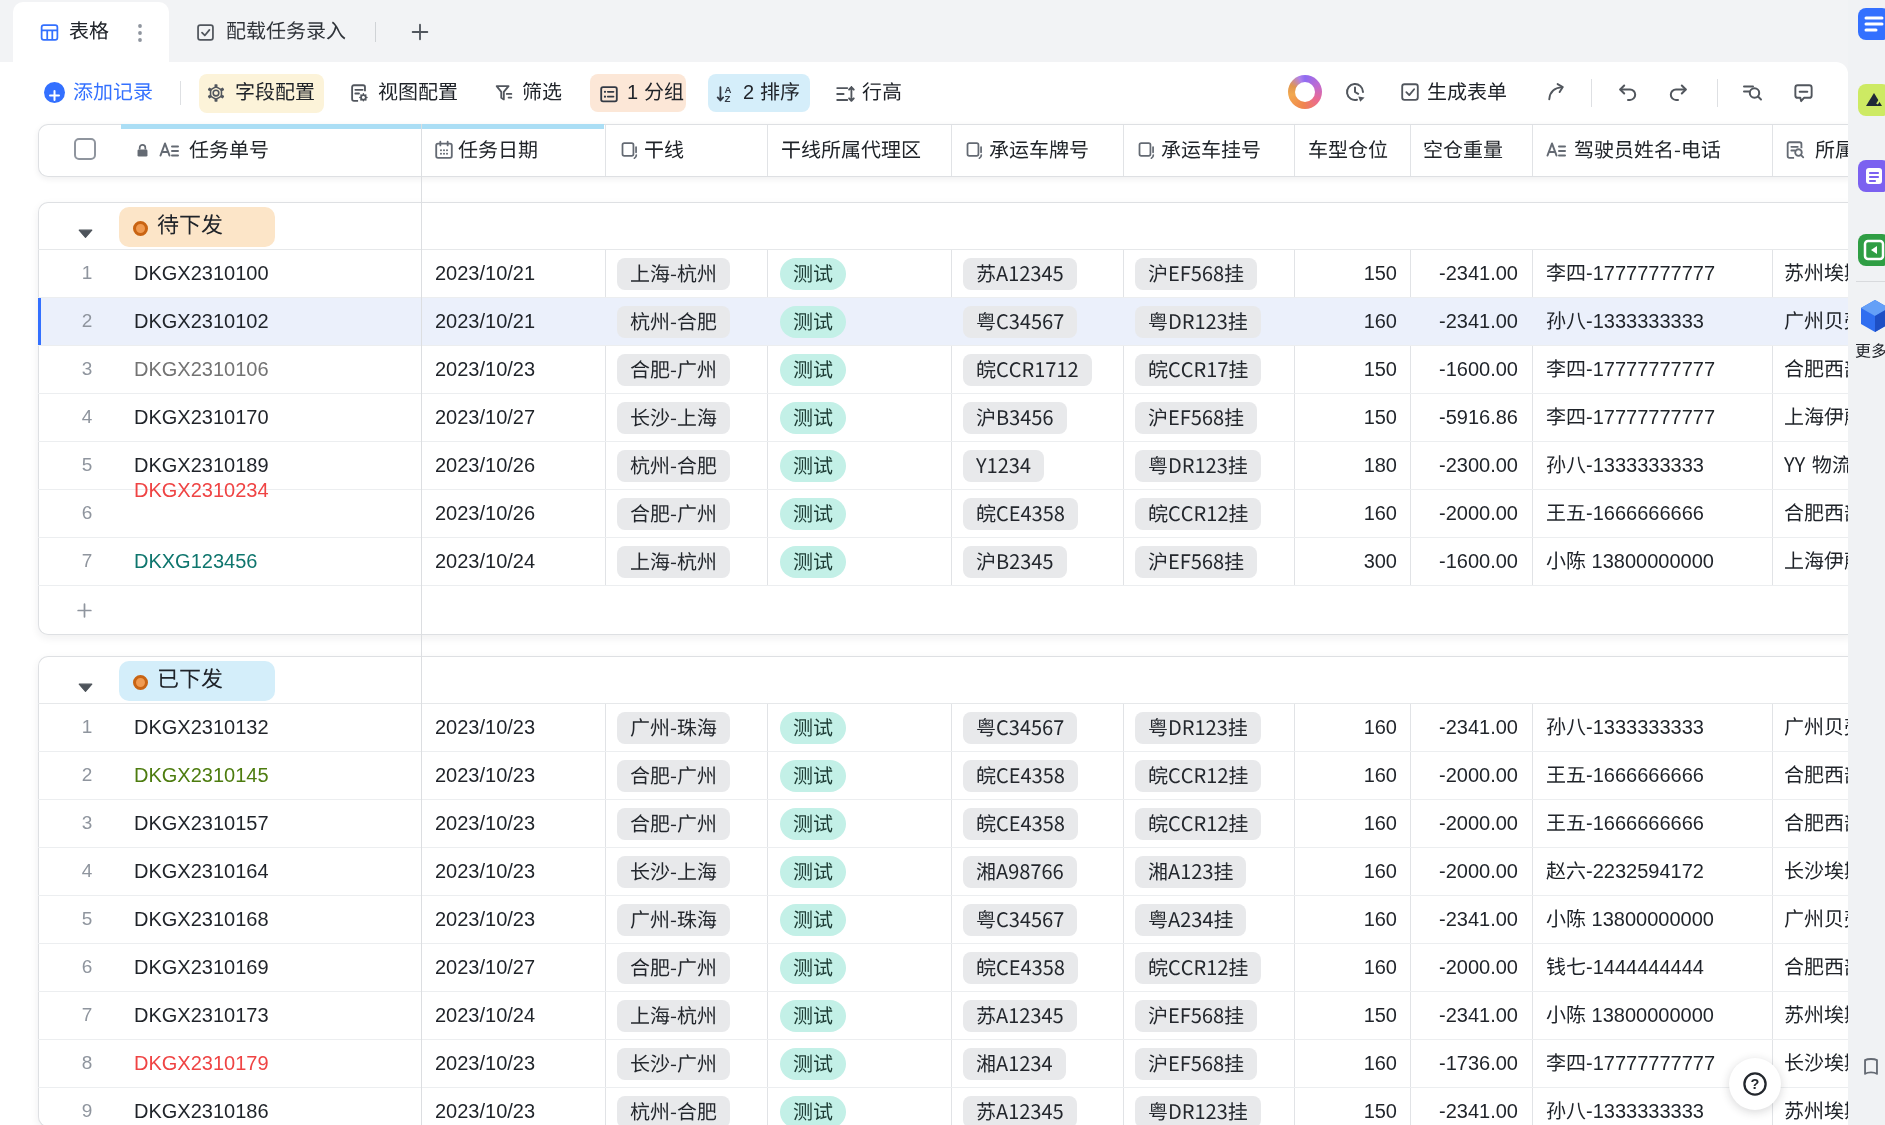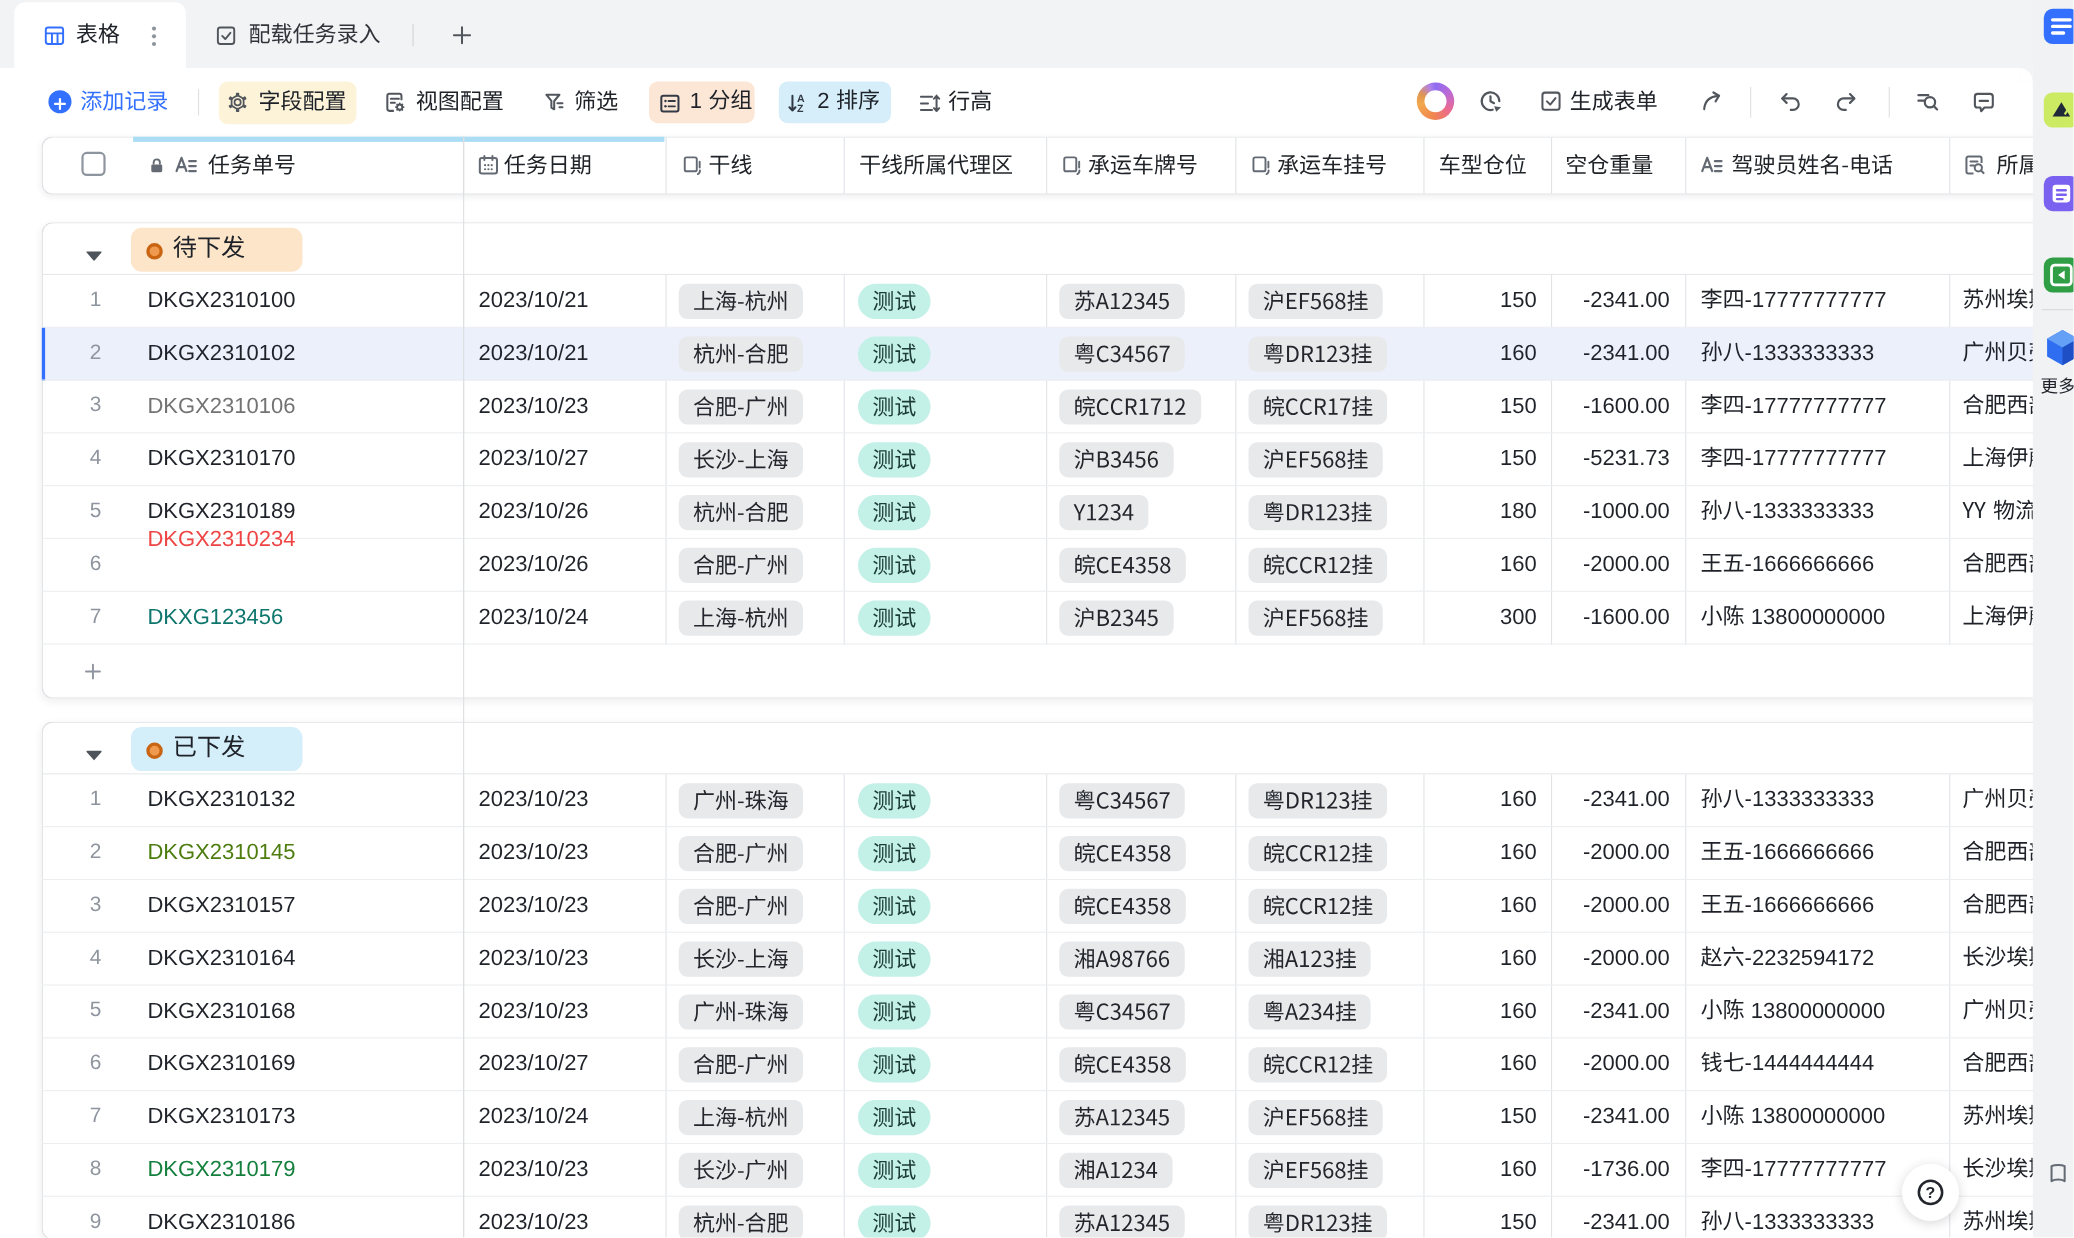--- a/index.html
+++ b/index.html
@@ -701,21 +701,21 @@
           <use href="#g0045" x="1000"></use>
           <use href="#g0046" x="1589"></use>
           <use href="#g0035" x="2141"></use>
           <use href="#g0036" x="2696"></use>
           <use href="#g0038" x="3251"></use>
           <use href="#g6302" x="3806"></use>
         </g>
       </svg></div>
   </div>
 <div style="position:absolute;left:1294px;top:406px;width:103px;text-align:right;font-size:20px;color:#1f2329">150</div>
-<div style="position:absolute;left:1410px;top:406px;width:108px;text-align:right;font-size:20px;color:#1f2329">-5231.73</div>
+<div style="position:absolute;left:1410px;top:406px;width:108px;text-align:right;font-size:20px;color:#1f2329">-5916.86</div>
 <div style="position:absolute;left:1546px;top:406px;font-size:20px;color:#1f2329;white-space:nowrap"><svg width="40.0" height="17.0" viewBox="0 0 2000 850" style="overflow:visible;">
       <g fill="#1f2329" transform="translate(0,850) scale(1,-1)">
         <use href="#g674E" x="0"></use>
         <use href="#g56DB" x="1000"></use>
       </g>
     </svg><span>-17777777777</span></div>
 <div style="position:absolute;left:1784px;top:406px;width:64px;font-size:20px;color:#1f2329;white-space:nowrap;overflow:hidden"><svg width="80.0" height="17.0" viewBox="0 0 4000 850" style="overflow:visible;">
       <g fill="#1f2329" transform="translate(0,850) scale(1,-1)">
         <use href="#g4E0A" x="0"></use>
         <use href="#g6D77" x="1000"></use>
@@ -764,21 +764,21 @@
           <use href="#g0044" x="1000"></use>
           <use href="#g0052" x="1688"></use>
           <use href="#g0031" x="2323"></use>
           <use href="#g0032" x="2878"></use>
           <use href="#g0033" x="3433"></use>
           <use href="#g6302" x="3988"></use>
         </g>
       </svg></div>
   </div>
 <div style="position:absolute;left:1294px;top:454px;width:103px;text-align:right;font-size:20px;color:#1f2329">180</div>
-<div style="position:absolute;left:1410px;top:454px;width:108px;text-align:right;font-size:20px;color:#1f2329">-1000.00</div>
+<div style="position:absolute;left:1410px;top:454px;width:108px;text-align:right;font-size:20px;color:#1f2329">-2300.00</div>
 <div style="position:absolute;left:1546px;top:454px;font-size:20px;color:#1f2329;white-space:nowrap"><svg width="40.0" height="17.0" viewBox="0 0 2000 850" style="overflow:visible;">
       <g fill="#1f2329" transform="translate(0,850) scale(1,-1)">
         <use href="#g5B59" x="0"></use>
         <use href="#g516B" x="1000"></use>
       </g>
     </svg><span>-1333333333</span></div>
 <div style="position:absolute;left:1784px;top:454px;width:64px;font-size:20px;color:#1f2329;white-space:nowrap;overflow:hidden"><svg width="67.9" height="17.0" viewBox="0 0 3395 850" style="overflow:visible;">
       <g fill="#1f2329" transform="translate(0,850) scale(1,-1)">
         <use href="#g0059" x="0"></use>
         <use href="#g0059" x="531"></use>
@@ -1391,21 +1391,21 @@
 <div style="position:absolute;left:1784px;top:1004px;width:64px;font-size:20px;color:#1f2329;white-space:nowrap;overflow:hidden"><svg width="80.0" height="17.0" viewBox="0 0 4000 850" style="overflow:visible;">
       <g fill="#1f2329" transform="translate(0,850) scale(1,-1)">
         <use href="#g82CF" x="0"></use>
         <use href="#g5DDE" x="1000"></use>
         <use href="#g57C3" x="2000"></use>
         <use href="#g65AF" x="3000"></use>
       </g>
     </svg></div>
 <div style="position:absolute;left:38px;top:1087px;width:1814px;height:1px;background:#eceef0"></div>
 <div style="position:absolute;left:72px;top:1052px;width:30px;text-align:center;font-size:19px;color:#8f959e">8</div>
-<div style="position:absolute;left:134px;top:1052px;font-size:20px;color:#15803d">DKGX2310179</div>
+<div style="position:absolute;left:134px;top:1052px;font-size:20px;color:#ef4444">DKGX2310179</div>
 <div style="position:absolute;left:435px;top:1052px;font-size:20px;color:#1f2329">2023/10/23</div>
 <div style="position:absolute;left:617px;top:1048px;width:113px;height:32px;background:#e8e9eb;border-radius:8px">
     <div style="position:absolute;left:13px;top:6px"><svg width="86.9" height="17.0" viewBox="0 0 4347 850" style="overflow:visible;">
         <g fill="#23272d" transform="translate(0,850) scale(1,-1)">
           <use href="#g957F" x="0"></use>
           <use href="#g6C99" x="1000"></use>
           <use href="#g002D" x="2000"></use>
           <use href="#g5E7F" x="2347"></use>
           <use href="#g5DDE" x="3347"></use>
         </g>

